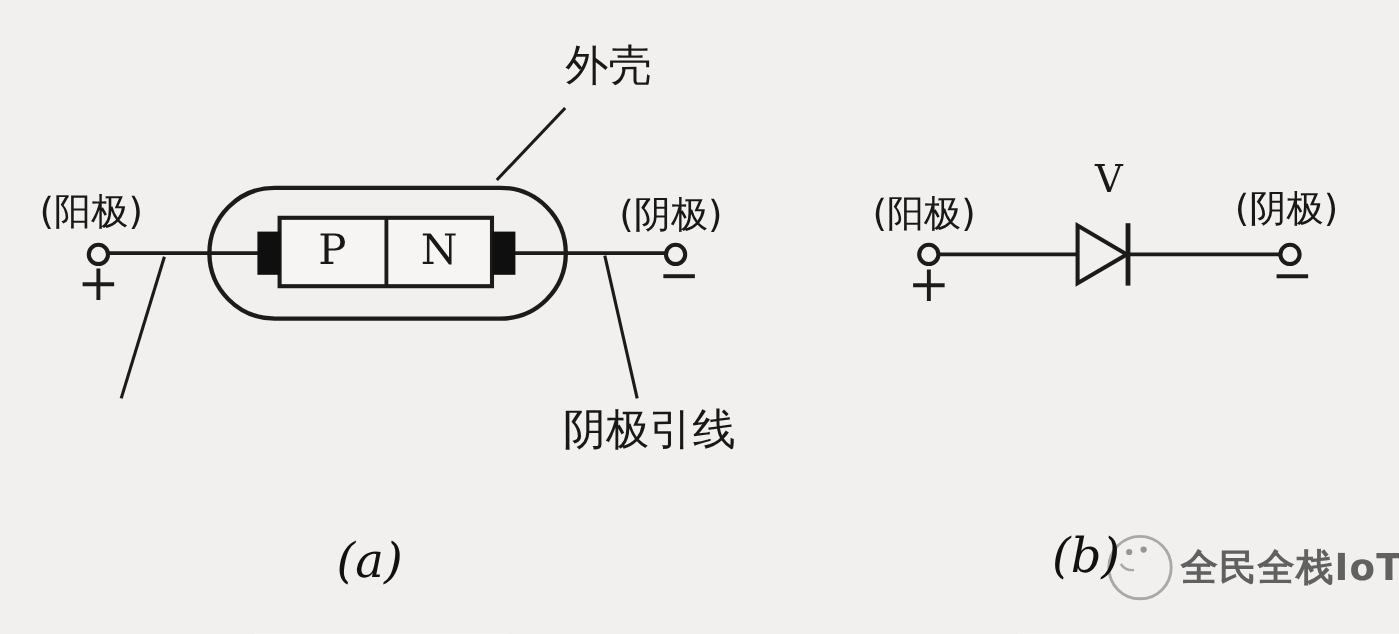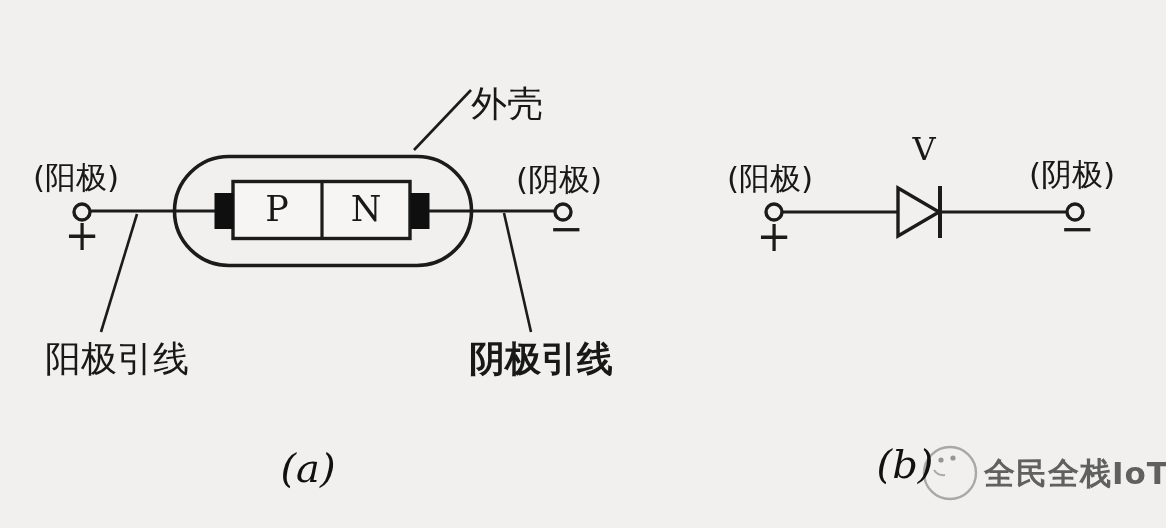--- a/index.html
+++ b/index.html
@@ -74,33 +74,32 @@
     <circle cx="1075" cy="212" r="8" fill="#f1f0ee" stroke="#1b1b1b" stroke-width="3.4"></circle>
 
     <g opacity="0.7">
       <circle cx="950" cy="473" r="26" fill="none" stroke="#8a8a8a" stroke-width="2.4"></circle>
       <circle cx="941" cy="460" r="2.6" fill="#6f6f6f"></circle>
       <circle cx="953" cy="458" r="2.6" fill="#6f6f6f"></circle>
       <path d="M 934 470 q 4 6 11 5" fill="none" stroke="#8a8a8a" stroke-width="2"></path>
     </g>
   </svg>
 
-  <div class="lbl" style="left:471px;top:36px;font-size:36px;margin-top:48px;">外壳</div>
+  <div class="lbl" style="left:471px;top:36px;font-size:36px;">外壳</div>
 
   <div class="lbl" style="left:33px;top:160px;">(阳极)</div>
   <div class="lbl sign centered" style="left:82px;top:213px;">+</div>
 
   <div class="lbl" style="left:516px;top:162px;">(阴极)</div>
   <div class="lbl sign centered" style="left:566px;top:206px;">−</div>
 
   <div class="lbl serif centered" style="left:277px;top:190px;font-size:35px;">P</div>
   <div class="lbl serif centered" style="left:366px;top:190px;font-size:35px;">N</div>
 
-  <div class="lbl" style="left:45px;top:339px;font-size:36px;">阳极引线</div>
-  <div class="lbl" style="left:469px;top:339px;font-size:36px;font-weight:bold;">阴极引线</div>
+  <div class="lbl" style="left:469px;top:339px;font-size:36px;">阴极引线</div>
 
   <div class="lbl serif italic caption centered" style="left:308px;top:446px;">(a)</div>
 
   <div class="lbl serif centered" style="left:924px;top:132px;font-size:32px;">V</div>
 
   <div class="lbl" style="left:727px;top:161px;">(阳极)</div>
   <div class="lbl sign centered" style="left:774px;top:214px;">+</div>
 
   <div class="lbl" style="left:1029px;top:157px;">(阴极)</div>
   <div class="lbl sign centered" style="left:1077px;top:206px;">−</div>

